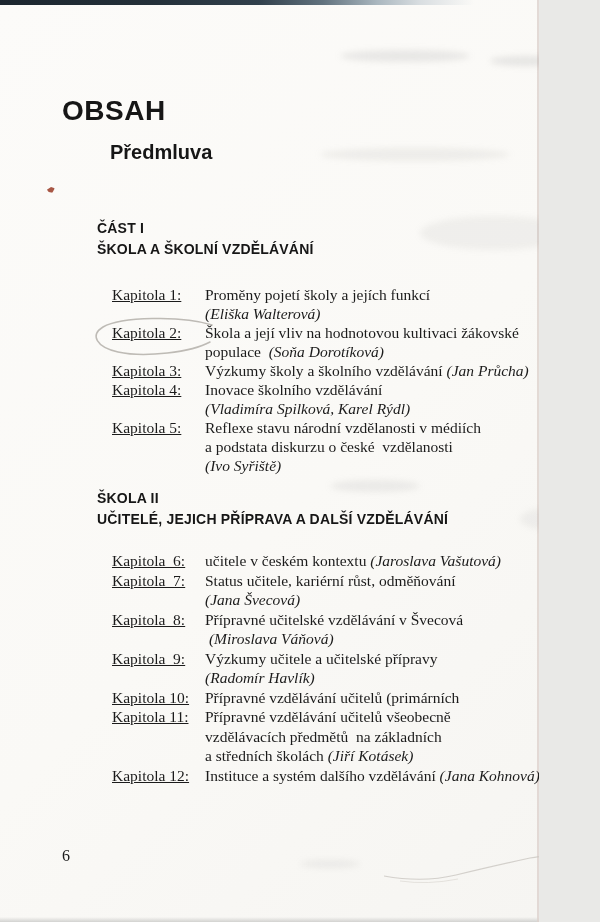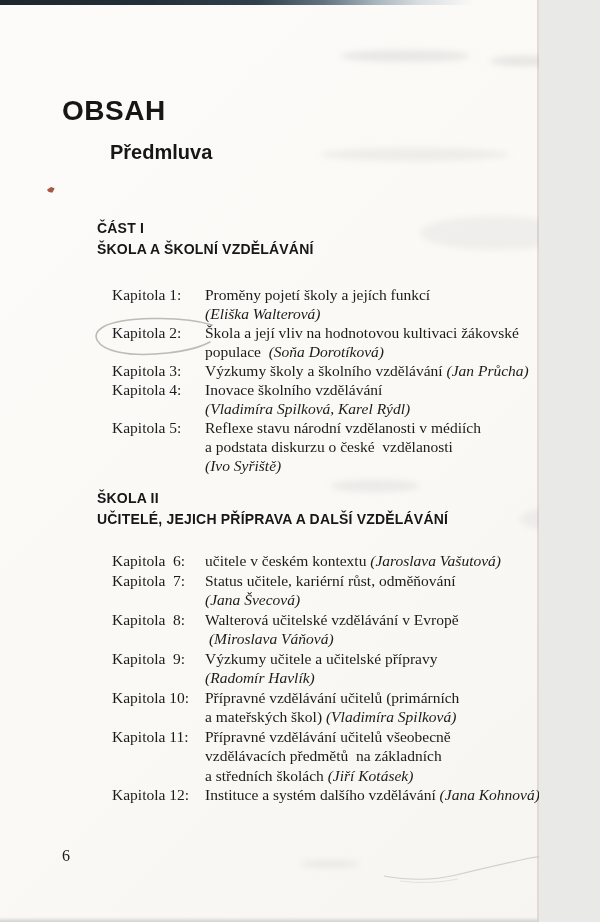--- a/index.html
+++ b/index.html
@@ -32,21 +32,21 @@
   .preface{position:absolute;left:110px;top:141px;font-family:Liberation Sans, sans-serif;
     font-weight:700;font-size:20px;color:#161616;}
   .part-heading{position:absolute;left:57px;font-family:"Liberation Sans",sans-serif;
     font-weight:700;font-size:14px;line-height:21px;letter-spacing:.2px;color:#161616;margin-left:40px;}
   #sec0-head{top:218px;}
   #sec1-head{top:488px;}
   .entries{position:absolute;left:112px;width:471px;font-size:15.5px;line-height:19px;}
   #sec0-entries{top:285px;}
   #sec1-entries{top:551px;line-height:19.5px;}
   .entry{position:relative;}
-  .entry .label{position:absolute;left:0;top:0;white-space:pre;}
+  .entry .label{position:absolute;left:0;top:0;white-space:pre;text-decoration:underline;}
   .entry .text{margin-left:93px;}
   .entry .text .line{white-space:pre;}
   .entry .page-num{position:absolute;right:0;bottom:7px;}
   .pencil-circle{position:absolute;left:-22px;top:-9px;pointer-events:none;}
   .footer-num{position:absolute;left:62px;top:847px;font-size:16px;}
   .flip-curve{position:absolute;left:378px;top:848px;pointer-events:none;}
   i{font-style:italic;}
 </style>
 </head>
 <body>
@@ -135,38 +135,37 @@
         <span class="label">Kapitola  7:</span>
         <div class="text">
           <div class="line"><span>Status učitele, kariérní růst, odměňování</span></div>
           <div class="line"><i>(Jana Švecová)</i></div>
         </div>
         <span class="page-num">76</span>
       </div>
       <div class="entry">
         <span class="label">Kapitola  8:</span>
         <div class="text">
-          <div class="line"><span>Walterová učitelské vzdělávání v Evropě</span></div>
+          <div class="line"><span>Přípravné učitelské vzdělávání v Švecová</span></div>
           <div class="line"><span> </span><i>(Miroslava Váňová)</i></div>
         </div>
         <span class="page-num">91</span>
       </div>
       <div class="entry">
         <span class="label">Kapitola  9:</span>
         <div class="text">
           <div class="line"><span>Výzkumy učitele a učitelské přípravy</span></div>
           <div class="line"><i>(Radomír Havlík)</i></div>
         </div>
         <span class="page-num">101</span>
       </div>
       <div class="entry">
         <span class="label">Kapitola 10:</span>
         <div class="text">
           <div class="line"><span>Přípravné vzdělávání učitelů (primárních</span></div>
-          <div class="line"><span>a mateřských škol) </span><i>(Vladimíra Spilková)</i></div>
         </div>
         <span class="page-num">162</span>
       </div>
       <div class="entry">
         <span class="label">Kapitola 11:</span>
         <div class="text">
           <div class="line"><span>Přípravné vzdělávání učitelů všeobecně</span></div>
           <div class="line"><span>vzdělávacích předmětů  na základních</span></div>
           <div class="line"><span>a středních školách </span><i>(Jiří Kotásek)</i></div>
         </div>

